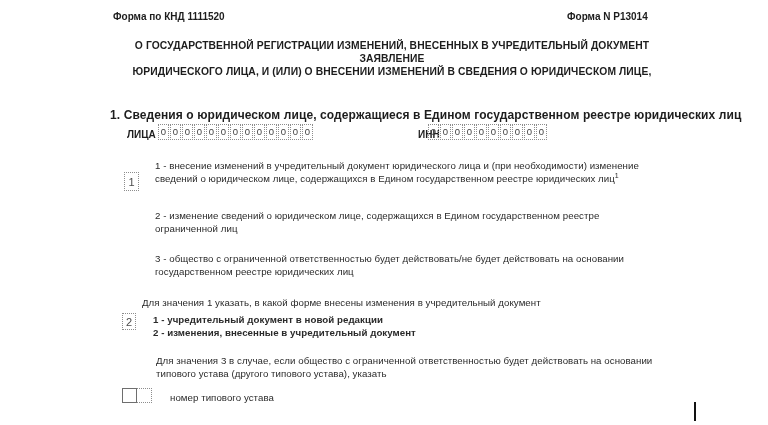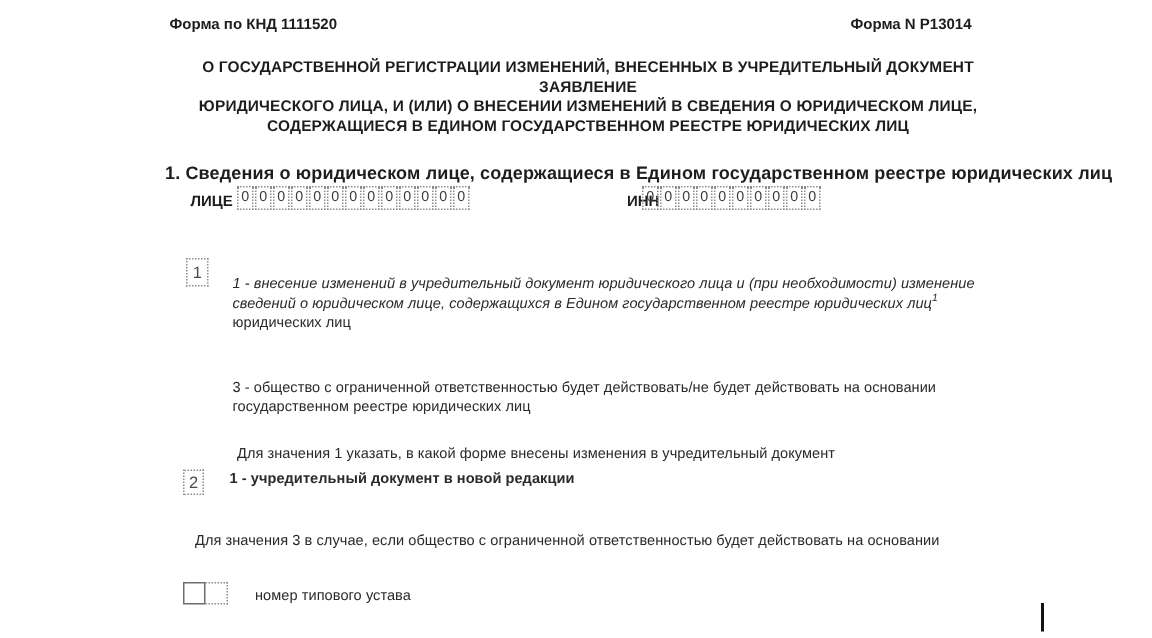--- a/index.html
+++ b/index.html
@@ -34,26 +34,25 @@
 
 <div class="page">
 
   <div class="abs hdr" style="left:113px; top:11px;">Форма по КНД 1111520</div>
   <div class="abs hdr" style="left:567px; top:11px;">Форма N Р13014</div>
 
   <div class="abs title" style="left:84px; top:39px; width:616px;">
     <div>О ГОСУДАРСТВЕННОЙ РЕГИСТРАЦИИ ИЗМЕНЕНИЙ, ВНЕСЕННЫХ В УЧРЕДИТЕЛЬНЫЙ ДОКУМЕНТ</div>
     <div>ЗАЯВЛЕНИЕ</div>
     <div>ЮРИДИЧЕСКОГО ЛИЦА, И (ИЛИ) О ВНЕСЕНИИ ИЗМЕНЕНИЙ В СВЕДЕНИЯ О ЮРИДИЧЕСКОМ ЛИЦЕ,</div>
-    <div>СОДЕРЖАЩИЕСЯ В ЕДИНОМ ГОСУДАРСТВЕННОМ РЕЕСТРЕ ЮРИДИЧЕСКИХ ЛИЦ</div>
   </div>
 
   <div class="abs sec-heading" style="left:110px; top:108px;">1. Сведения о юридическом лице, содержащиеся в Едином государственном реестре юридических лиц</div>
 
-  <div class="abs field-label" style="left:127px; top:129px;">ЛИЦЕ</div>
+  <div class="abs field-label" style="left:127px; top:129px;">ЛИЦА</div>
   <div class="abs cells" style="left:158px; top:124px;">
       <span class="cell">0</span>
       <span class="cell">0</span>
       <span class="cell">0</span>
       <span class="cell">0</span>
       <span class="cell">0</span>
       <span class="cell">0</span>
       <span class="cell">0</span>
       <span class="cell">0</span>
       <span class="cell">0</span>
@@ -73,45 +72,48 @@
       <span class="cell">0</span>
       <span class="cell">0</span>
       <span class="cell">0</span>
       <span class="cell">0</span>
       <span class="cell">0</span>
     </div>
 
 
   <div class="abs checkbox" style="left:124px; top:172px; width:15px; height:19px; line-height:18px;">1</div>
 
-  <div class="abs body-text" style="left:155px; top:183px;font-style:italic;">
+  <div class="abs body-text" style="left:155px; top:159px;">
     <div><span>1 - внесение изменений в учредительный документ юридического лица и (при необходимости) изменение</span></div>
     <div><span>сведений о юридическом лице, содержащихся в Едином государственном реестре юридических лиц</span><sup>1</sup></div>
   </div>
 
   <div class="abs body-text" style="left:155px; top:209px;">
-    <div>юридических лиц</div>
+    <div>2 - изменение сведений о юридическом лице, содержащихся в Едином государственном реестре</div>
+    <div>ограниченной лиц</div>
   </div>
 
   <div class="abs body-text" style="left:155px; top:252px;">
     <div>3 - общество с ограниченной ответственностью будет действовать/не будет действовать на основании</div>
     <div>государственном реестре юридических лиц</div>
   </div>
 
 
-  <div class="abs body-text" style="left:142px; top:296px;margin-left:16px;">Для значения 1 указать, в какой форме внесены изменения в учредительный документ</div>
+  <div class="abs body-text" style="left:142px; top:296px;">Для значения 1 указать, в какой форме внесены изменения в учредительный документ</div>
 
   <div class="abs checkbox" style="left:122px; top:313px; width:14px; height:17px; line-height:16px;">2</div>
 
   <div class="abs body-text" style="left:153px; top:314px; line-height:12.6px;font-weight:bold;">
     <div>1 - учредительный документ в новой редакции</div>
+    <div>2 - изменения, внесенные в учредительный документ</div>
   </div>
 
-  <div class="abs body-text" style="left:130px; top:354px;">
+  <div class="abs body-text" style="left:156px; top:354px;">
     <div>Для значения 3 в случае, если общество с ограниченной ответственностью будет действовать на основании</div>
+    <div>типового устава (другого типового устава), указать</div>
   </div>
 
   <div class="abs" style="left:122px; top:388px; display:flex;">
     <span class="charter-cell solid"></span>
     <span class="charter-cell dotted"></span>
   </div>
 
   <div class="abs body-text" style="left:170px; top:391px;">номер типового устава</div>
 
   <div class="abs cursor" style="left:694px; top:402px; width:2px; height:19px;"></div>

